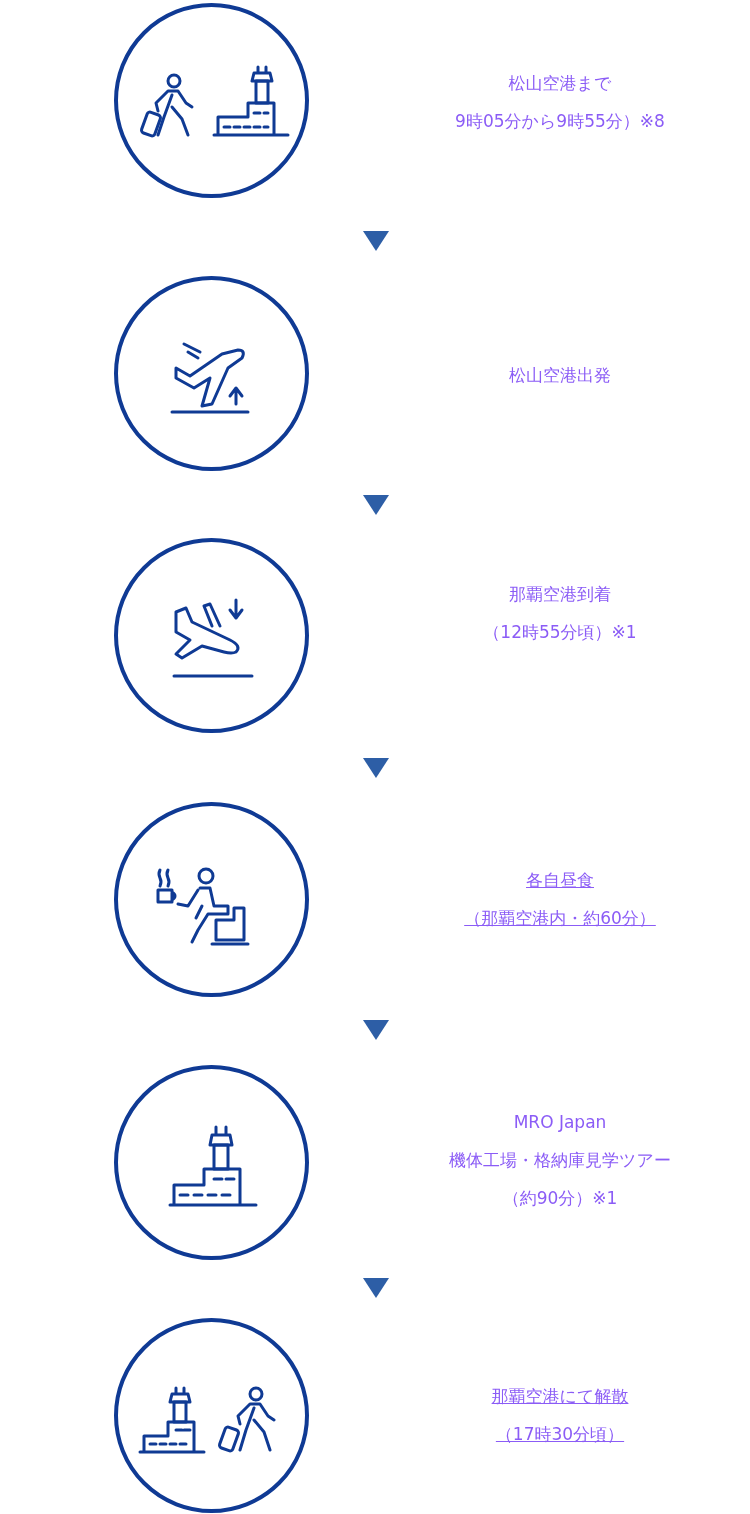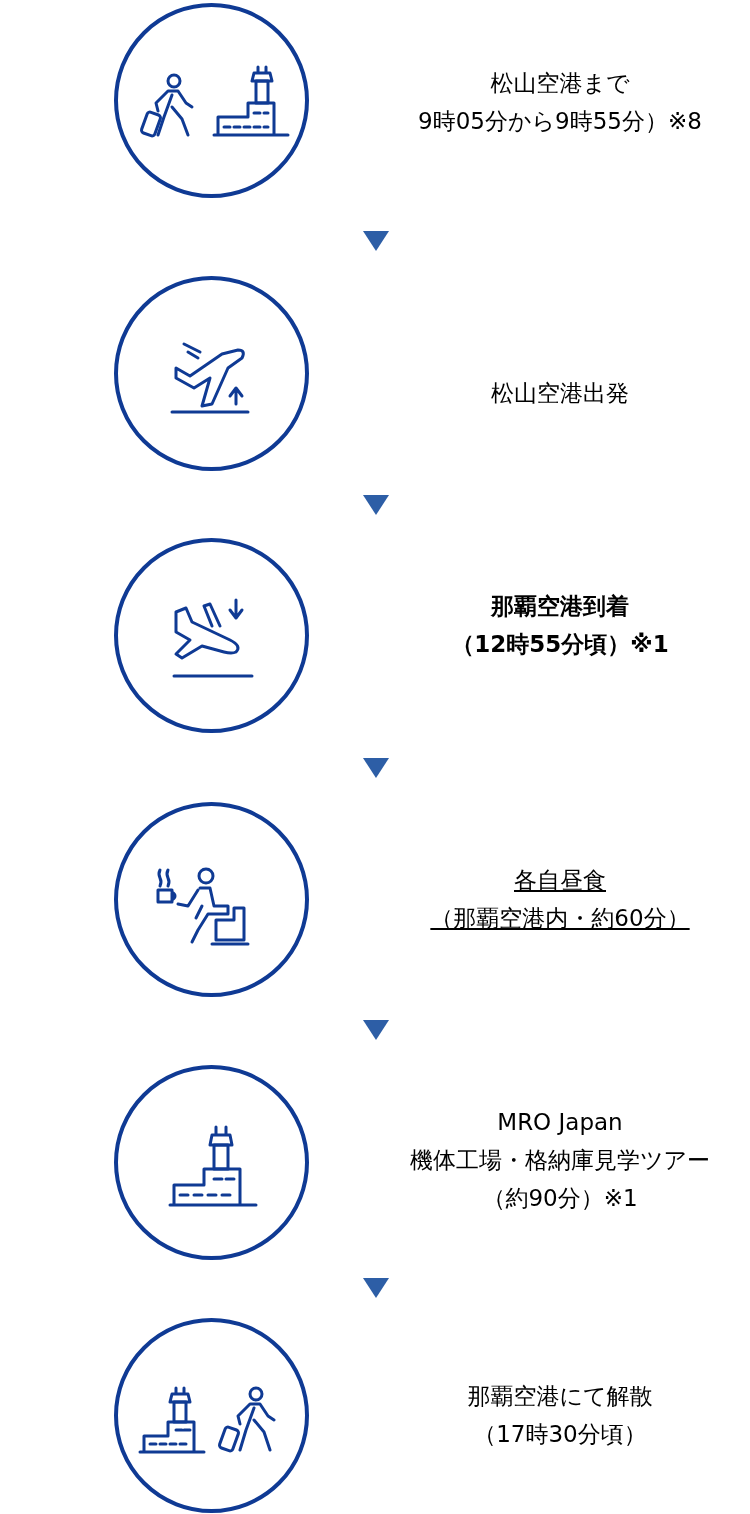--- a/index.html
+++ b/index.html
@@ -9,21 +9,21 @@
     }
     .step { position: absolute; left: 0; width: 750px; }
     .circle {
       position: absolute; left: 114px; width: 187px; height: 187px;
       border: 4px solid #0f3a94; border-radius: 50%;
       box-sizing: content-box;
     }
     .circle svg { position: absolute; left: 0; top: 0; width: 187px; height: 187px; }
     .label {
       position: absolute; left: 370px; width: 380px; text-align: center;
-      color: #000000; font-size: 23px; line-height: 38px;
+      color: #8b5cf6; font-size: 17px; line-height: 38px;
       display: flex; flex-direction: column; justify-content: center;
     }
     .label span { display: block; white-space: nowrap; }
     .arrow {
       position: absolute; left: 363px; width: 0; height: 0;
       border-left: 13px solid transparent; border-right: 13px solid transparent;
       border-top: 20px solid #2d5ea6;
     }
   </style>
 </head>
@@ -53,36 +53,36 @@
 
 <div class="step" style="top:0;">
   <div class="circle" style="top:276px;">
     <svg viewBox="0 0 187 187" fill="none" stroke="#0f3a94" stroke-width="3" stroke-linejoin="round" stroke-linecap="round">
       <path d="M58 88 L72 96 L104 74 L120 70 Q128 70 124 78 L110 88 L94 124 L84 126 L92 98 L76 108 L58 98 Z"></path>
       <path d="M66 64 L82 72 M70 72 L80 78"></path>
       <path d="M118 110 L118 124 M112 116 L118 108 L124 116"></path>
       <path d="M54 132 L130 132"></path>
     </svg>
   </div>
-  <div class="label" style="top:348px; height:90px;align-items:center;">
+  <div class="label" style="top:330px; height:90px;align-items:center;">
     <span>松山空港出発</span>
   </div>
 </div>
 <div class="arrow" style="top:495px;"></div>
 
 <div class="step" style="top:0;">
   <div class="circle" style="top:538px;">
     <svg viewBox="0 0 187 187" fill="none" stroke="#0f3a94" stroke-width="3" stroke-linejoin="round" stroke-linecap="round">
       <path d="M58 70 L68 66 L74 80 L112 98 Q124 104 118 110 Q114 112 106 110 L84 104 L64 116 L58 112 L72 98 L58 90 Z"></path>
       <path d="M86 64 L92 62 L102 84 M86 64 L94 84"></path>
       <path d="M118 58 L118 74 M112 68 L118 76 L124 68"></path>
       <path d="M56 134 L134 134"></path>
     </svg>
   </div>
-  <div class="label" style="top:580px; height:90px;font-weight:bold;">
+  <div class="label" style="top:568px; height:90px;">
     <span>那覇空港到着</span>
     <span>（12時55分頃）※1</span>
   </div>
 </div>
 <div class="arrow" style="top:758px;"></div>
 
 <div class="step" style="top:0;">
   <div class="circle" style="top:802px;">
     <svg viewBox="0 0 187 187" fill="none" stroke="#0f3a94" stroke-width="3" stroke-linejoin="round" stroke-linecap="round">
 
@@ -127,17 +127,17 @@
       <path d="M22 130 L86 130 M26 130 L26 114 L50 114 L50 100 L76 100 L76 130"></path>
       <rect x="56" y="80" width="12" height="20"></rect>
       <path d="M52 80 L72 80 L70 72 L54 72 Z M58 72 L58 66 M66 72 L66 66"></path>
       <path d="M32 122 L38 122 M42 122 L48 122 M52 122 L58 122 M62 122 L68 122 M58 108 L64 108 M66 108 L72 108"></path>
 
       <circle cx="138" cy="72" r="6"></circle>
       <path d="M132 82 L120 94 L122 102 M132 82 L142 82 L150 94 L156 98 M136 86 L128 108 L122 128 M136 98 L146 110 L152 128"></path>
       <rect x="104" y="106" width="14" height="22" rx="3" transform="rotate(20 111 117)"></rect>
     </svg>
   </div>
-  <div class="label" style="top:1370px; height:90px;">
+  <div class="label" style="top:1370px; height:90px;text-decoration:underline;">
     <span>那覇空港にて解散</span>
     <span>（17時30分頃）</span>
   </div>
 </div>
 
 </body></html>

